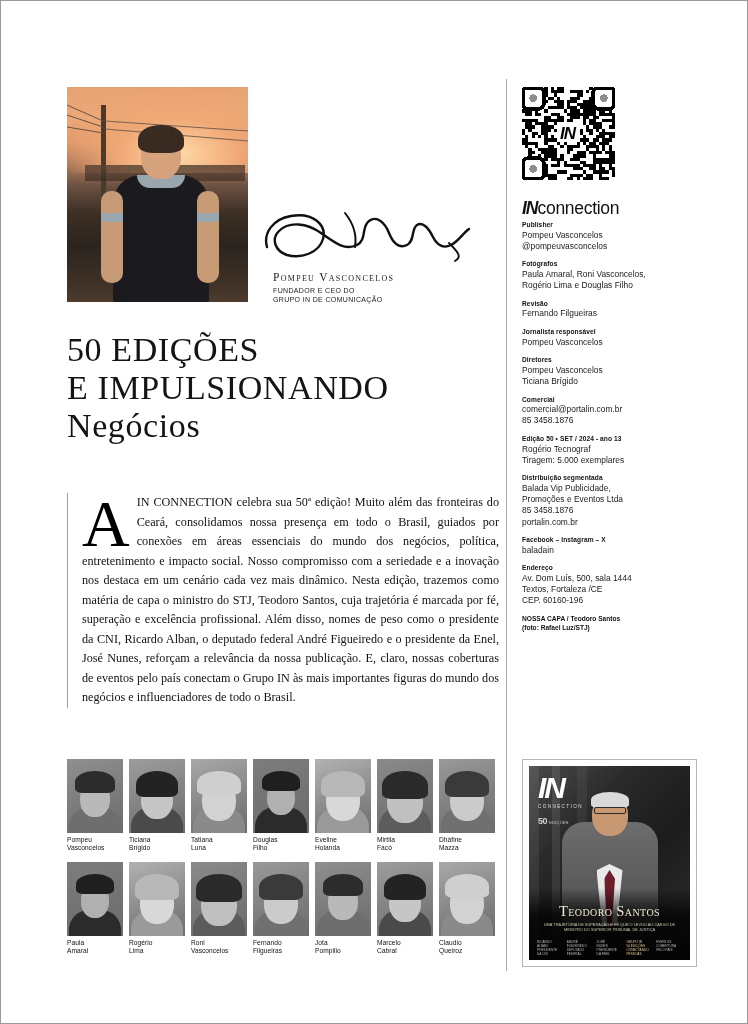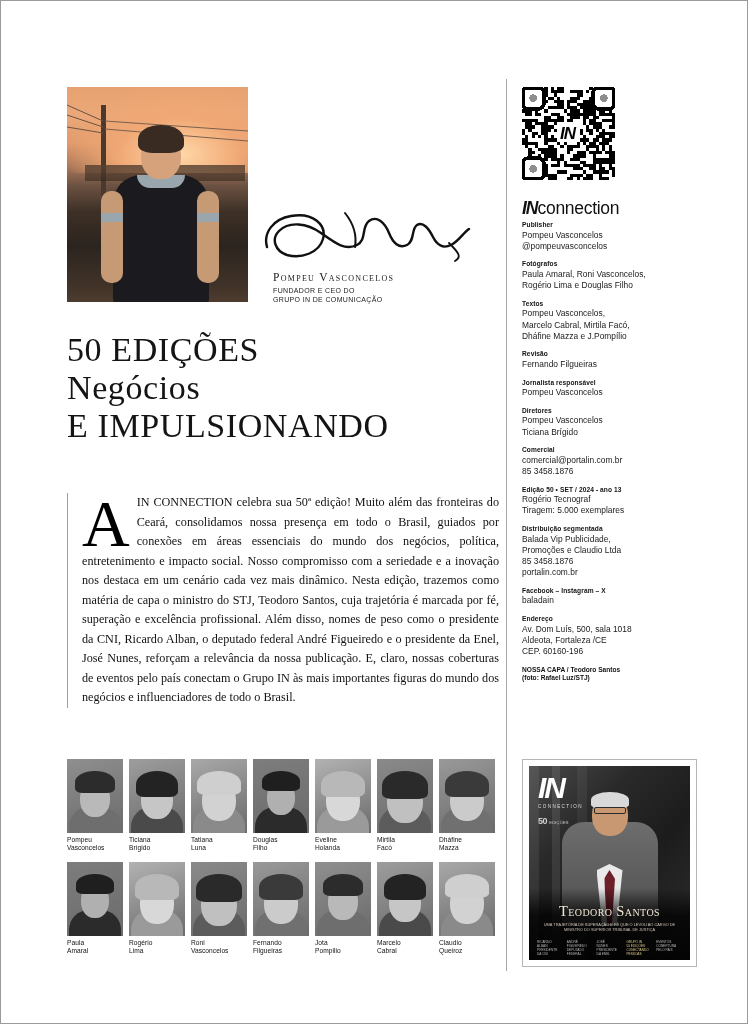--- a/index.html
+++ b/index.html
@@ -392,22 +392,22 @@
       </svg>
       <div id="sig-name">Pompeu Vasconcelos</div>
       <div id="sig-role">
         <span>FUNDADOR E CEO DO</span><br>
         <span>GRUPO IN DE COMUNICAÇÃO</span>
       </div>
     </div>
 
     <h1 id="headline">
       <span class="ln">50 EDIÇÕES</span>
+      <span class="ln">E IMPULSIONANDO</span>
       <span class="ln">Negócios</span>
-      <span class="ln">E IMPULSIONANDO</span>
     </h1>
 
     <div id="editorial">
       <p id="editorial-body"><span id="dropcap">A</span><span>IN CONNECTION celebra sua 50ª edição! Muito além das fronteiras do Ceará, consolidamos nossa presença em todo o Brasil, guiados por conexões em áreas essenciais do mundo dos negócios, política, entretenimento e impacto social. Nosso compromisso com a seriedade e a inovação nos destaca em um cenário cada vez mais dinâmico. Nesta edição, trazemos como matéria de capa o ministro do STJ, Teodoro Santos, cuja trajetória é marcada por fé, superação e excelência profissional. Além disso, nomes de peso como o presidente da CNI, Ricardo Alban, o deputado federal André Figueiredo e o presidente da Enel, José Nunes, reforçam a relevância da nossa publicação. E, claro, nossas coberturas de eventos pelo país conectam o Grupo IN às mais importantes figuras do mundo dos negócios e influenciadores de todo o Brasil.</span></p>
     </div>
 
     <div id="team-grid">
       <div class="team-row" id="row1">
           <div class="team-cell">
             <div class="team-photo">
@@ -926,24 +926,20 @@
     <div id="credits">
         <div class="cred-block">
           <div class="cred-label">Publisher</div>
           <div class="cred-value"><span>Pompeu Vasconcelos</span><br><span>@pompeuvasconcelos</span></div>
         </div>
         <div class="cred-block">
           <div class="cred-label">Fotógrafos</div>
           <div class="cred-value"><span>Paula Amaral, Roni Vasconcelos,</span><br><span>Rogério Lima e Douglas Filho</span></div>
         </div>
         <div class="cred-block">
-          <div class="cred-label">Textos</div>
-          <div class="cred-value"><span>Pompeu Vasconcelos,</span><br><span>Marcelo Cabral, Mirtila Facó,</span><br><span>Dháfine Mazza e J.Pompílio</span></div>
-        </div>
-        <div class="cred-block">
           <div class="cred-label">Revisão</div>
           <div class="cred-value"><span>Fernando Filgueiras</span></div>
         </div>
         <div class="cred-block">
           <div class="cred-label">Jornalista responsável</div>
           <div class="cred-value"><span>Pompeu Vasconcelos</span></div>
         </div>
         <div class="cred-block">
           <div class="cred-label">Diretores</div>
           <div class="cred-value"><span>Pompeu Vasconcelos</span><br><span>Ticiana Brígido</span></div>
@@ -951,29 +947,29 @@
         <div class="cred-block">
           <div class="cred-label">Comercial</div>
           <div class="cred-value"><span>comercial@portalin.com.br</span><br><span>85 3458.1876</span></div>
         </div>
         <div class="cred-block">
           <div class="cred-label">Edição 50 • SET / 2024 - ano 13</div>
           <div class="cred-value"><span>Rogério Tecnograf</span><br><span>Tiragem: 5.000 exemplares</span></div>
         </div>
         <div class="cred-block">
           <div class="cred-label">Distribuição segmentada</div>
-          <div class="cred-value"><span>Balada Vip Publicidade,</span><br><span>Promoções e Claudio Ltda</span><br><span>85 3458.1876</span><br><span>portalin.com.br</span></div>
+          <div class="cred-value"><span>Balada Vip Publicidade,</span><br><span>Promoções e Eventos Ltda</span><br><span>85 3458.1876</span><br><span>portalin.com.br</span></div>
         </div>
         <div class="cred-block">
           <div class="cred-label">Facebook – Instagram – X</div>
           <div class="cred-value"><span>baladain</span></div>
         </div>
         <div class="cred-block">
           <div class="cred-label">Endereço</div>
-          <div class="cred-value"><span>Av. Dom Luís, 500, sala 1018</span><br><span>Aldeota, Fortaleza /CE</span><br><span>CEP. 60160-196</span></div>
+          <div class="cred-value"><span>Av. Dom Luís, 500, sala 1444</span><br><span>Textos, Fortaleza /CE</span><br><span>CEP. 60160-196</span></div>
         </div>
         <div class="cred-note"><span>NOSSA CAPA / Teodoro Santos</span><br><span>(foto: Rafael Luz/STJ)</span></div>
       </div>
 
     <div id="cover-frame">
       <div id="cover-art">
         <div class="bg-panels"></div>
         <div class="suit"></div>
         <div class="shirt"></div>
         <div class="tie"></div>

